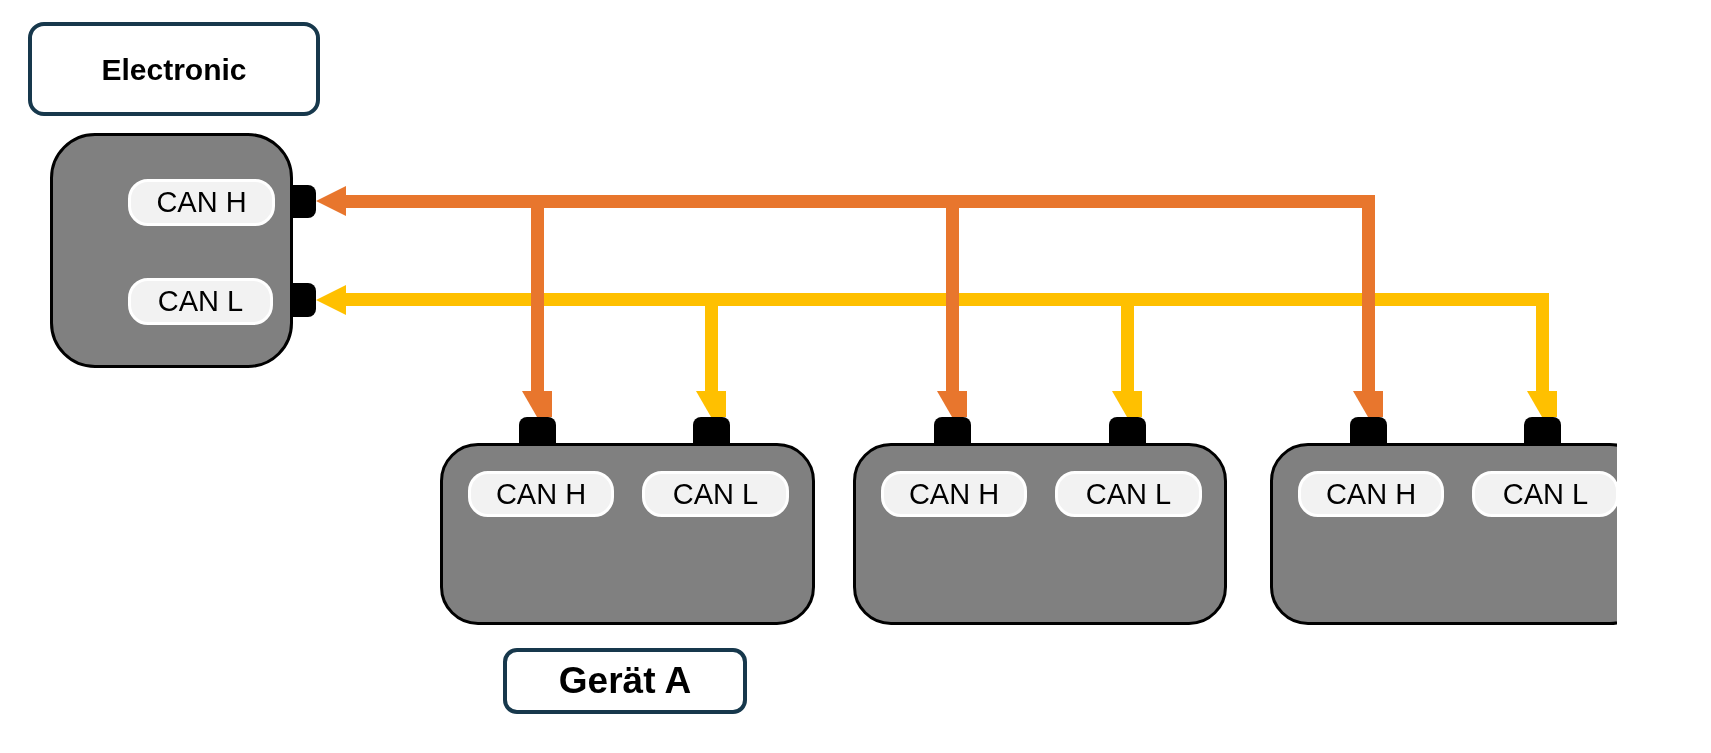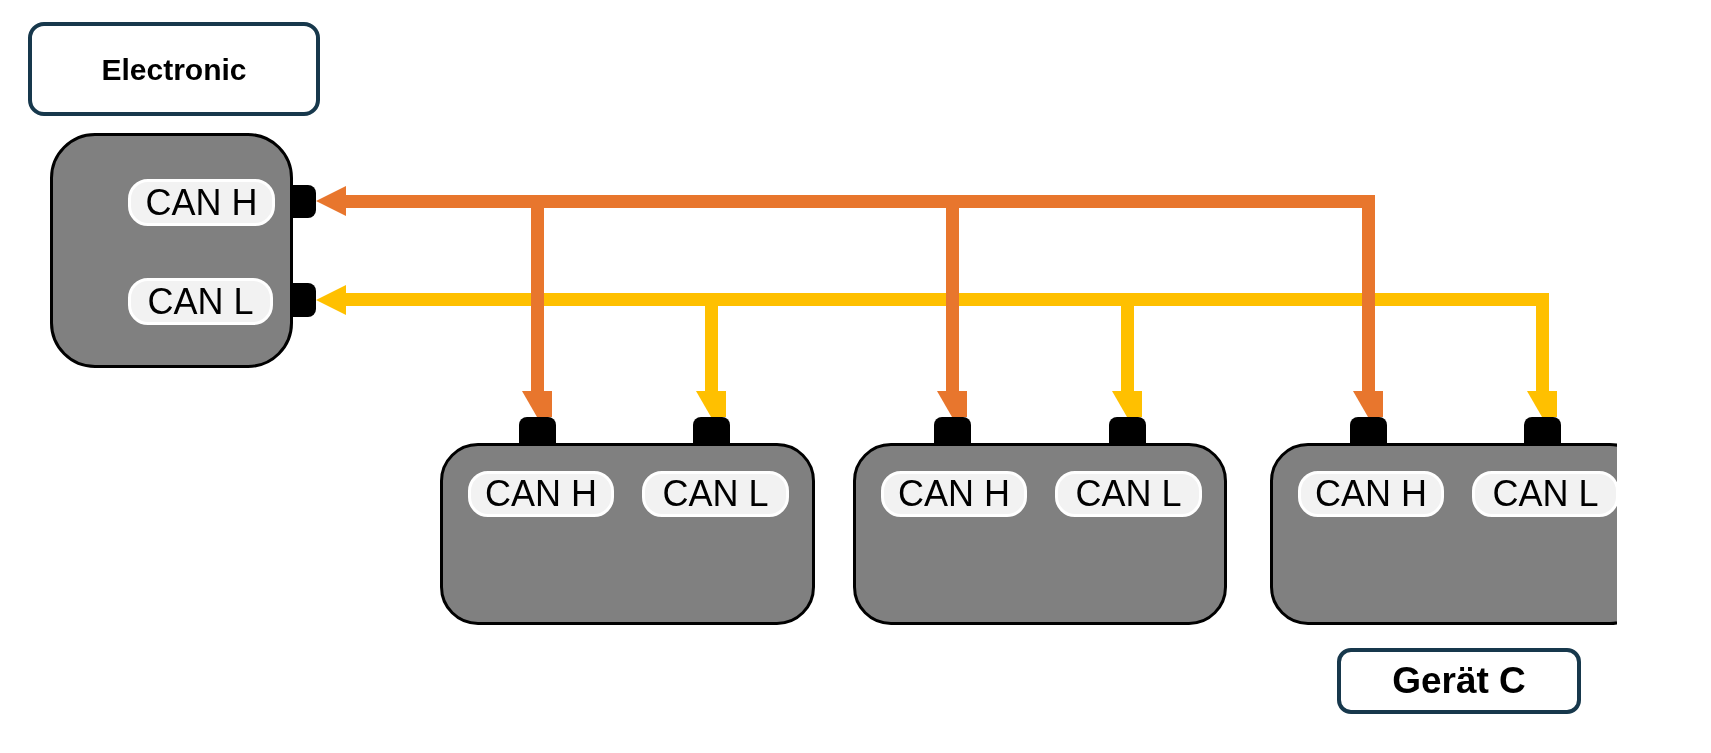--- a/index.html
+++ b/index.html
@@ -21,21 +21,21 @@
   .device-b { left:853px;  width:374px; }
   .device-c { left:1270px; width:378px; }
 
   
   .pill {
     position:absolute;
     background:var(--pill-fill,#F2F2F2);
     border:3px solid var(--pill-border,#FFFFFF);
     border-radius:20px;
     display:flex; align-items:center; justify-content:center;
-    font-size:36px; color:var(--text,#000); white-space:nowrap;
+    font-size:29px; color:var(--text,#000); white-space:nowrap;
   }
   .ecu-pill-h { left:75px; top:43px;  width:147px; height:47px; }
   .ecu-pill-l { left:75px; top:142px; width:145px; height:47px; }
   .dev-pill-h { left:25px;  top:25px; width:146px; height:46px; }
   .dev-pill-l { left:199px; top:25px; width:147px; height:46px; }
 
   
   .stub { position:absolute; background:var(--node-border,#000); }
   .stub-right { width:26px; height:33px; border-radius:0 8px 8px 0; }
   .stub-top   { width:37px; height:29px; border-radius:8px 8px 0 0; }
@@ -120,15 +120,15 @@
   </div>
   <div class="node device-node device-b">
     <div class="pill dev-pill-h">CAN H</div>
     <div class="pill dev-pill-l">CAN L</div>
   </div>
   <div class="node device-node device-c">
     <div class="pill dev-pill-h">CAN H</div>
     <div class="pill dev-pill-l">CAN L</div>
   </div>
 
-  <div class="label-box device-label device-label-c">Gerät C</div>
+  <div class="label-box device-label device-label-a">Gerät A</div>
 
 </div>
 
 </body></html>

